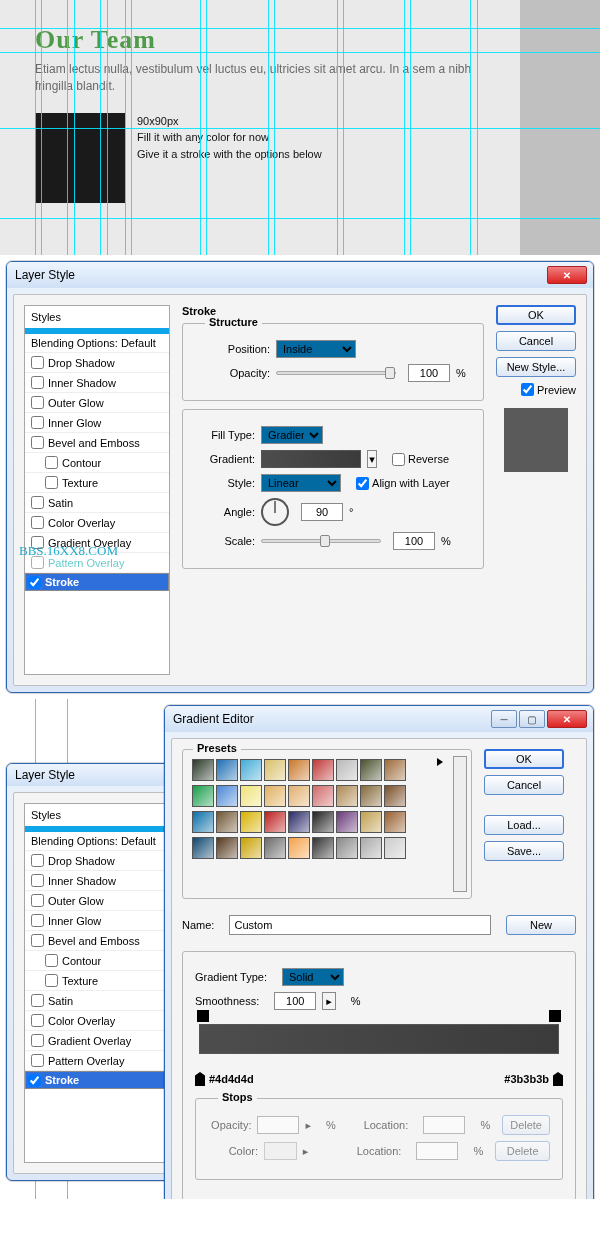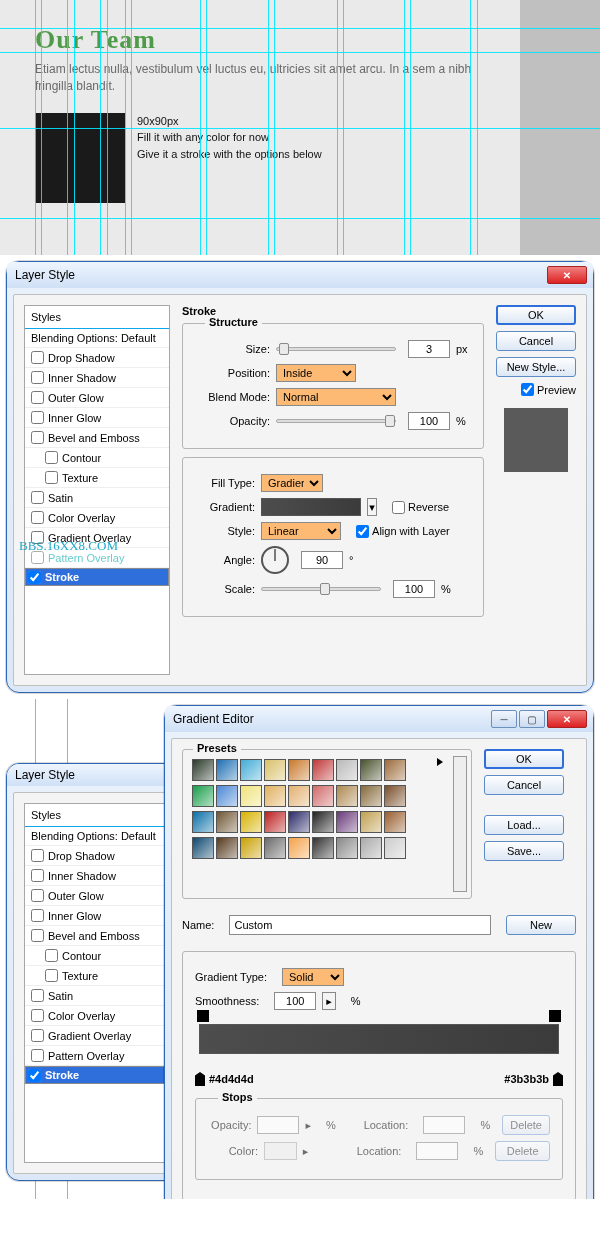--- a/index.html
+++ b/index.html
@@ -9,44 +9,44 @@
 .top::before{content:"";position:absolute;right:0;top:0;width:80px;height:255px;background:#c0c0c0}
 .guides{position:absolute;left:0;top:0;width:600px;height:255px;pointer-events:none}
 .vg{position:absolute;top:0;bottom:0;width:1px;background:#00e5ff;opacity:.9}
 .hg{position:absolute;left:0;right:0;height:1px;background:#00e5ff;opacity:.9}
 .title{font-family:Georgia,serif;font-size:26px;color:#4e9b49;font-weight:bold;letter-spacing:1px}
 .lorem{color:#6a6a6a;font-size:12px;margin-top:6px;line-height:1.4;max-width:460px}
 .sqrow{display:flex;margin-top:18px;gap:12px}
 .sq{width:90px;height:90px;background:#1a1a1a}
 .sqtxt{color:#111;font-size:12px;line-height:1.5}
 
-.win{position:relative;border:1px solid #2c66b6;border-radius:13px;background:linear-gradient(#e9f1fb,#dce8f7);box-shadow:0 0 0 1px rgba(0,0,0,.15)}
+.win{position:relative;border:1px solid #2c66b6;border-radius:6px;background:linear-gradient(#e9f1fb,#dce8f7);box-shadow:0 0 0 1px rgba(0,0,0,.15)}
 .titlebar{display:flex;align-items:center;padding:4px 6px;background:linear-gradient(#eef5fe,#cfe0f6);border-radius:5px 5px 0 0}
 .wtitle{font-size:12px;color:#000;flex:1;padding-left:2px}
 .wbtn{width:26px;height:18px;margin-left:2px;border:1px solid #6a8fbd;border-radius:2px;background:linear-gradient(#f1f6fd,#cadbf1);display:flex;align-items:center;justify-content:center;font-size:10px;color:#333}
 .wbtn.close{background:linear-gradient(#f08080,#d22);color:#fff;border-color:#a22;width:40px;font-weight:bold}
 .inner{background:#f4f4f4;border:1px solid #bfbfbf;border-radius:2px;margin:6px;padding:10px;display:flex;gap:12px;position:relative}
 
 .styles{border:1px solid #a7a7a7;width:146px;background:#fff}
-.shdr{background:#fff;padding:5px 6px;border-bottom:1px solid #0ea5e9}
+.shdr{background:#fff;padding:5px 6px;border-bottom:6px solid #0ea5e9}
 .sitem{display:flex;align-items:center;gap:4px;padding:3px 6px;border-bottom:1px solid #eee}
 .sitem.sub{padding-left:20px}
 .sitem input{margin:0}
 .sitem.sel{background:#2f6fdc;color:#fff}
 .watermark{color:#0aa;opacity:.6}
 
 .panel{flex:1}
 .fs{border:1px solid #b5b5b5;border-radius:3px;padding:10px 12px 12px;margin-bottom:8px;position:relative}
 .fs>legend,.fslab{position:absolute;top:-8px;left:22px;background:#f4f4f4;padding:0 4px;font-weight:bold}
 .frow{display:flex;align-items:center;margin:6px 0;gap:6px}
 .lbl{width:75px;text-align:right}
 .slider{flex:1;height:4px;background:#ddd;border:1px solid #aaa;border-radius:2px;position:relative;margin-right:6px;max-width:120px}
 .slider .knob{position:absolute;top:-5px;width:10px;height:12px;background:#eaeaea;border:1px solid #888;border-radius:2px}
 .numbox{width:42px;height:18px;border:1px solid #8a8a8a;background:#fff;text-align:center}
-select,.sel{height:18px;border:1px solid #8a8a8a;background:#fdba74;padding:0 2px}
+select,.sel{height:18px;border:1px solid #8a8a8a;background:#0369a1;padding:0 2px}
 .grad{width:100px;height:18px;border:1px solid #555;background:linear-gradient(90deg,#4d4d4d,#3b3b3b)}
 .dial{width:28px;height:28px;border:2px solid #555;border-radius:50%;position:relative;margin-right:6px}
 .dial::after{content:"";position:absolute;left:50%;top:1px;width:1px;height:12px;background:#000;transform-origin:bottom;transform:translateX(-50%)}
 .btncol{width:80px;display:flex;flex-direction:column;gap:6px}
 .pbtn{height:20px;border:1px solid #5d8bc8;border-radius:3px;background:linear-gradient(#fefeff,#dde7f4);text-align:center;line-height:18px;cursor:default}
 .pbtn.def{border:2px solid #2f6fdc;line-height:16px}
 .prevbox{width:64px;height:64px;background:#5a5a5a;margin:6px auto}
 
 .presets{border:1px solid #b5b5b5;border-radius:3px;padding:8px;width:290px;height:150px;position:relative}
 .presets .lab{position:absolute;top:-8px;left:10px;background:#f4f4f4;padding:0 4px;font-weight:bold}
@@ -167,34 +167,22 @@
             <b>Stroke</b>
           </div>
       <div style="margin-top:-30px;color:#09a0c3;font-family:Liberation Serif, serif;font-size:13px;opacity:.9;position:relative;top:-18px;left:-6px">BBS.16XX8.COM</div>
     </div>
 
     <div class="panel">
       <div style="font-weight:bold;margin-bottom:6px">Stroke</div>
       <div class="fs">
         <div class="fslab">Structure</div>
         <div class="frow">
-              <span class="lbl">Size:</span>
-              <div class="slider">
-                <div class="knob" style="left:2px"></div>
-              </div>
-              <input class="numbox" value="3" style="">
-              <span>px</span>
-            </div>
-        <div class="frow">
               <span class="lbl">Position:</span>
               <select class="sel" style="width:80px"><option>Inside</option></select>
-            </div>
-        <div class="frow">
-              <span class="lbl">Blend Mode:</span>
-              <select class="sel" style="width:120px"><option>Normal</option></select>
             </div>
         <div class="frow">
               <span class="lbl">Opacity:</span>
               <div class="slider">
                 <div class="knob" style="left:108px"></div>
               </div>
               <input class="numbox" value="100" style="">
               <span>%</span>
             </div>
       </div>

